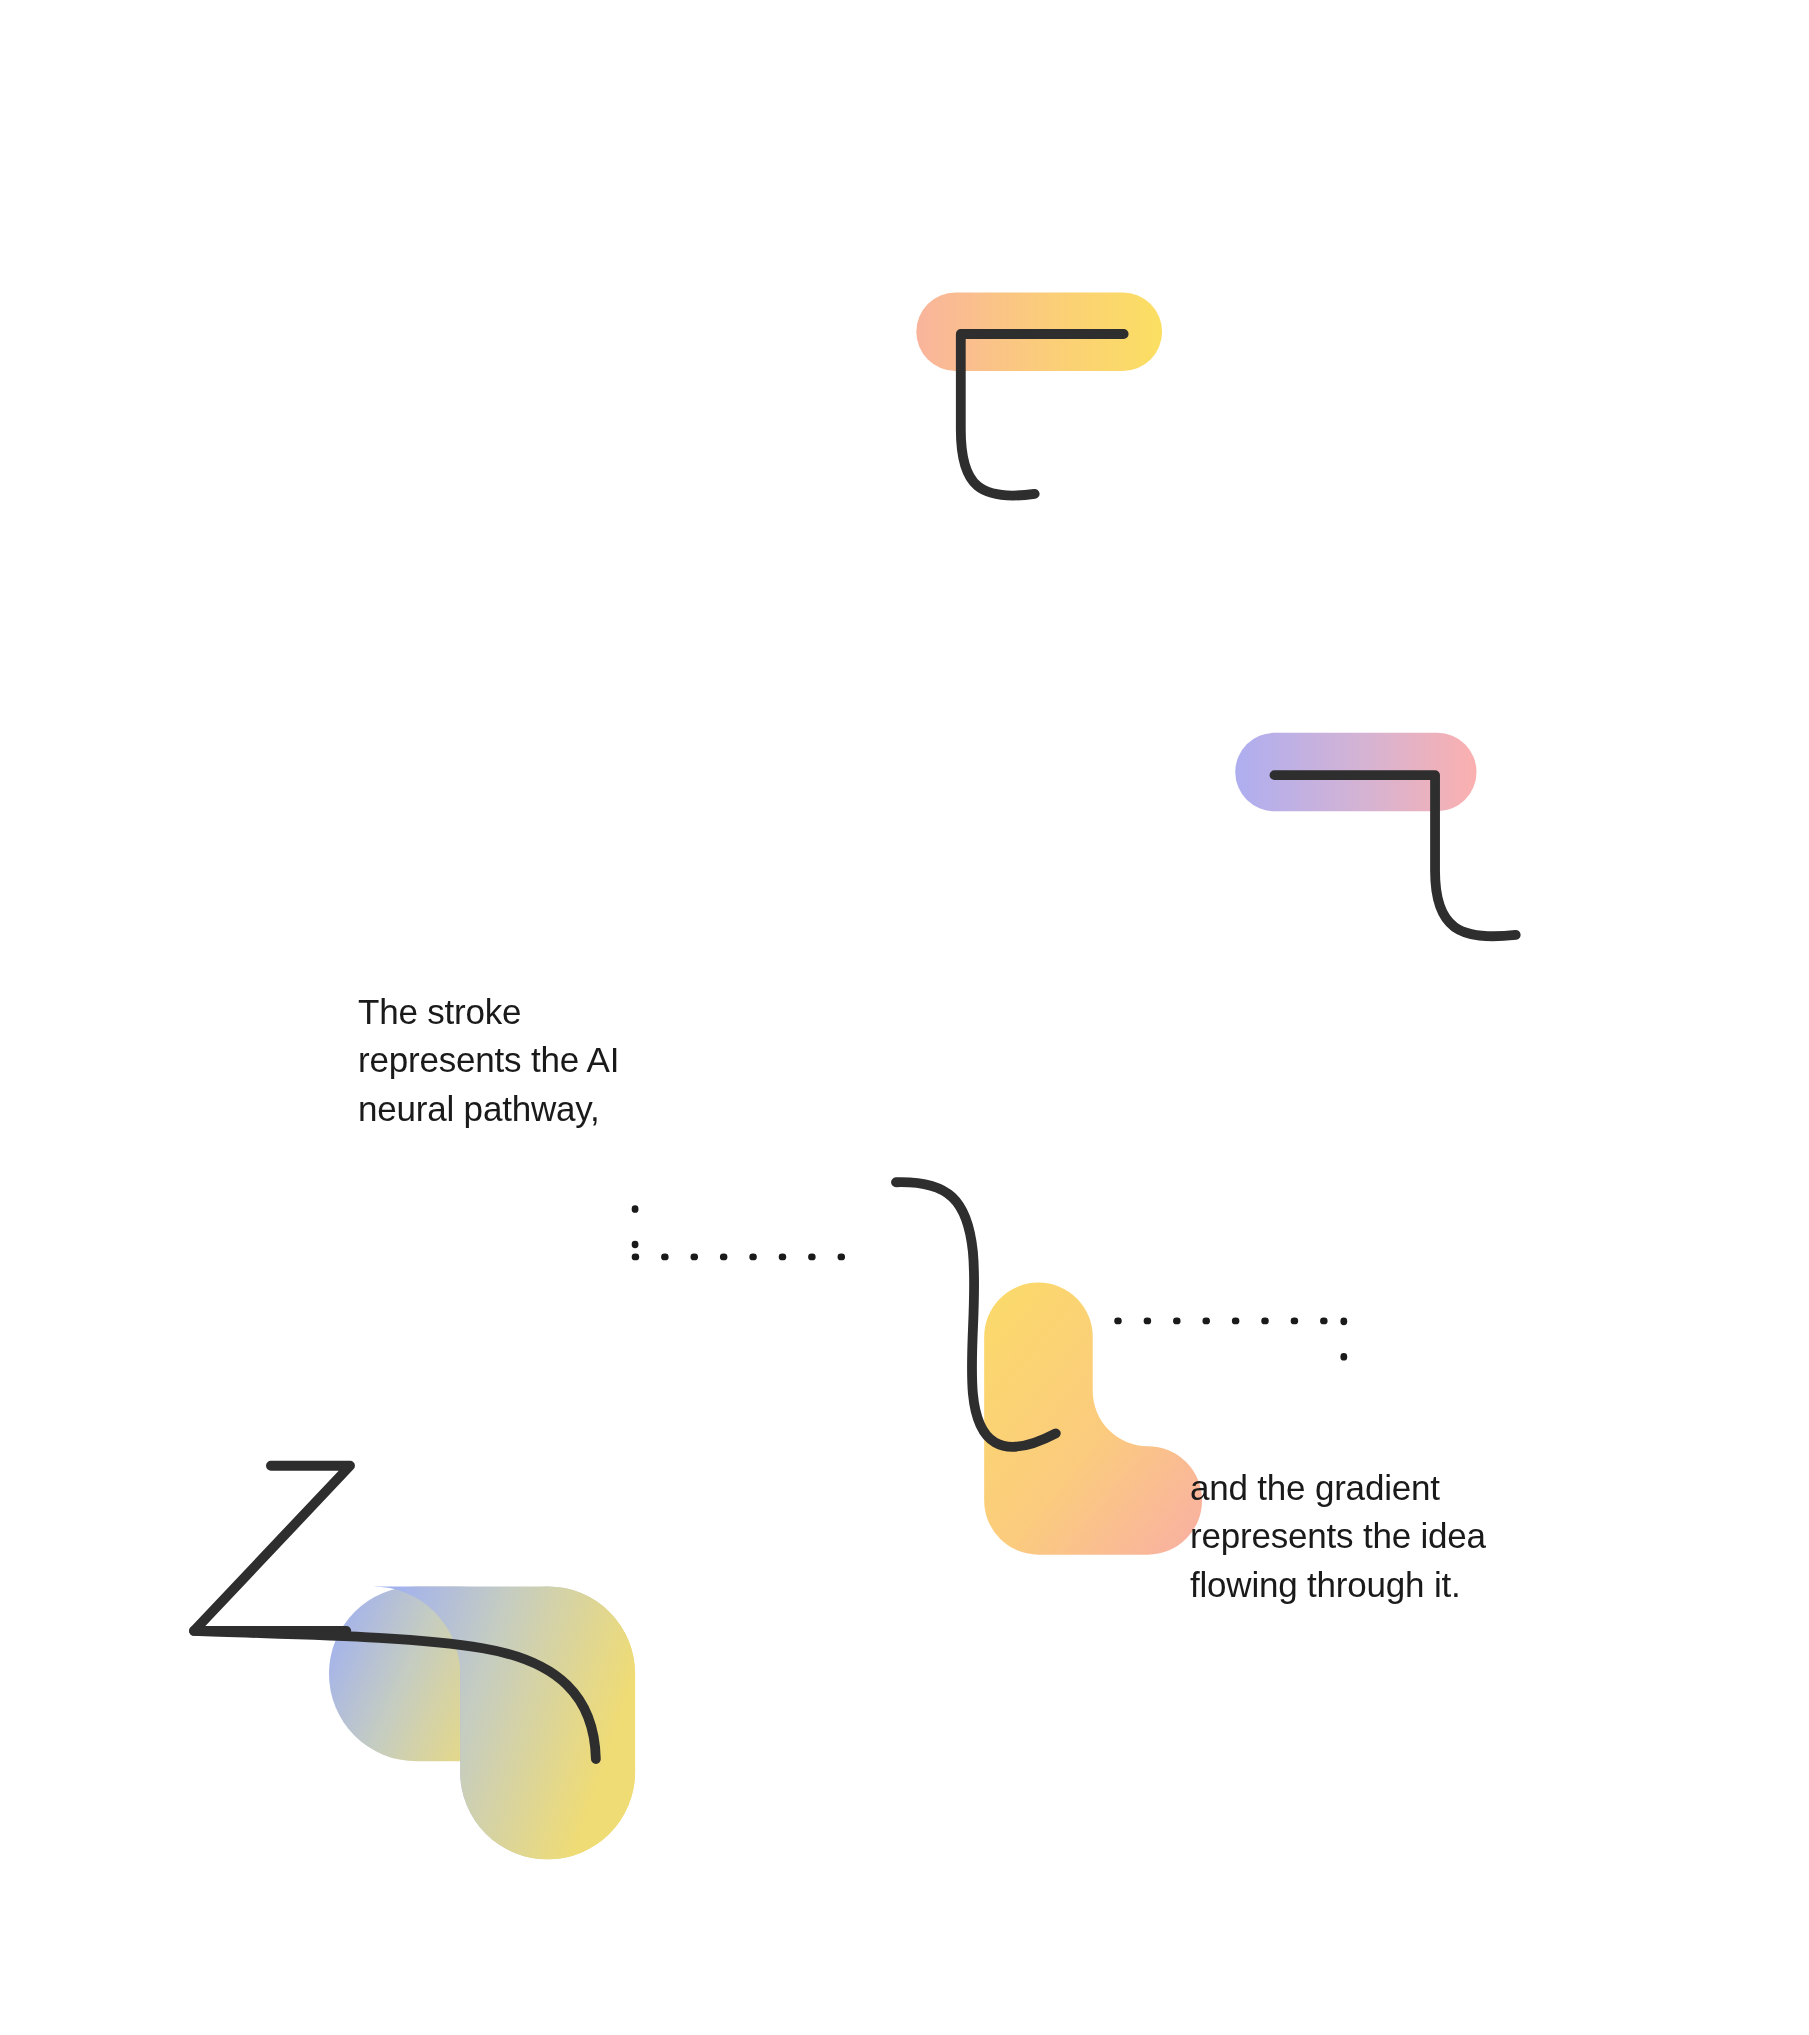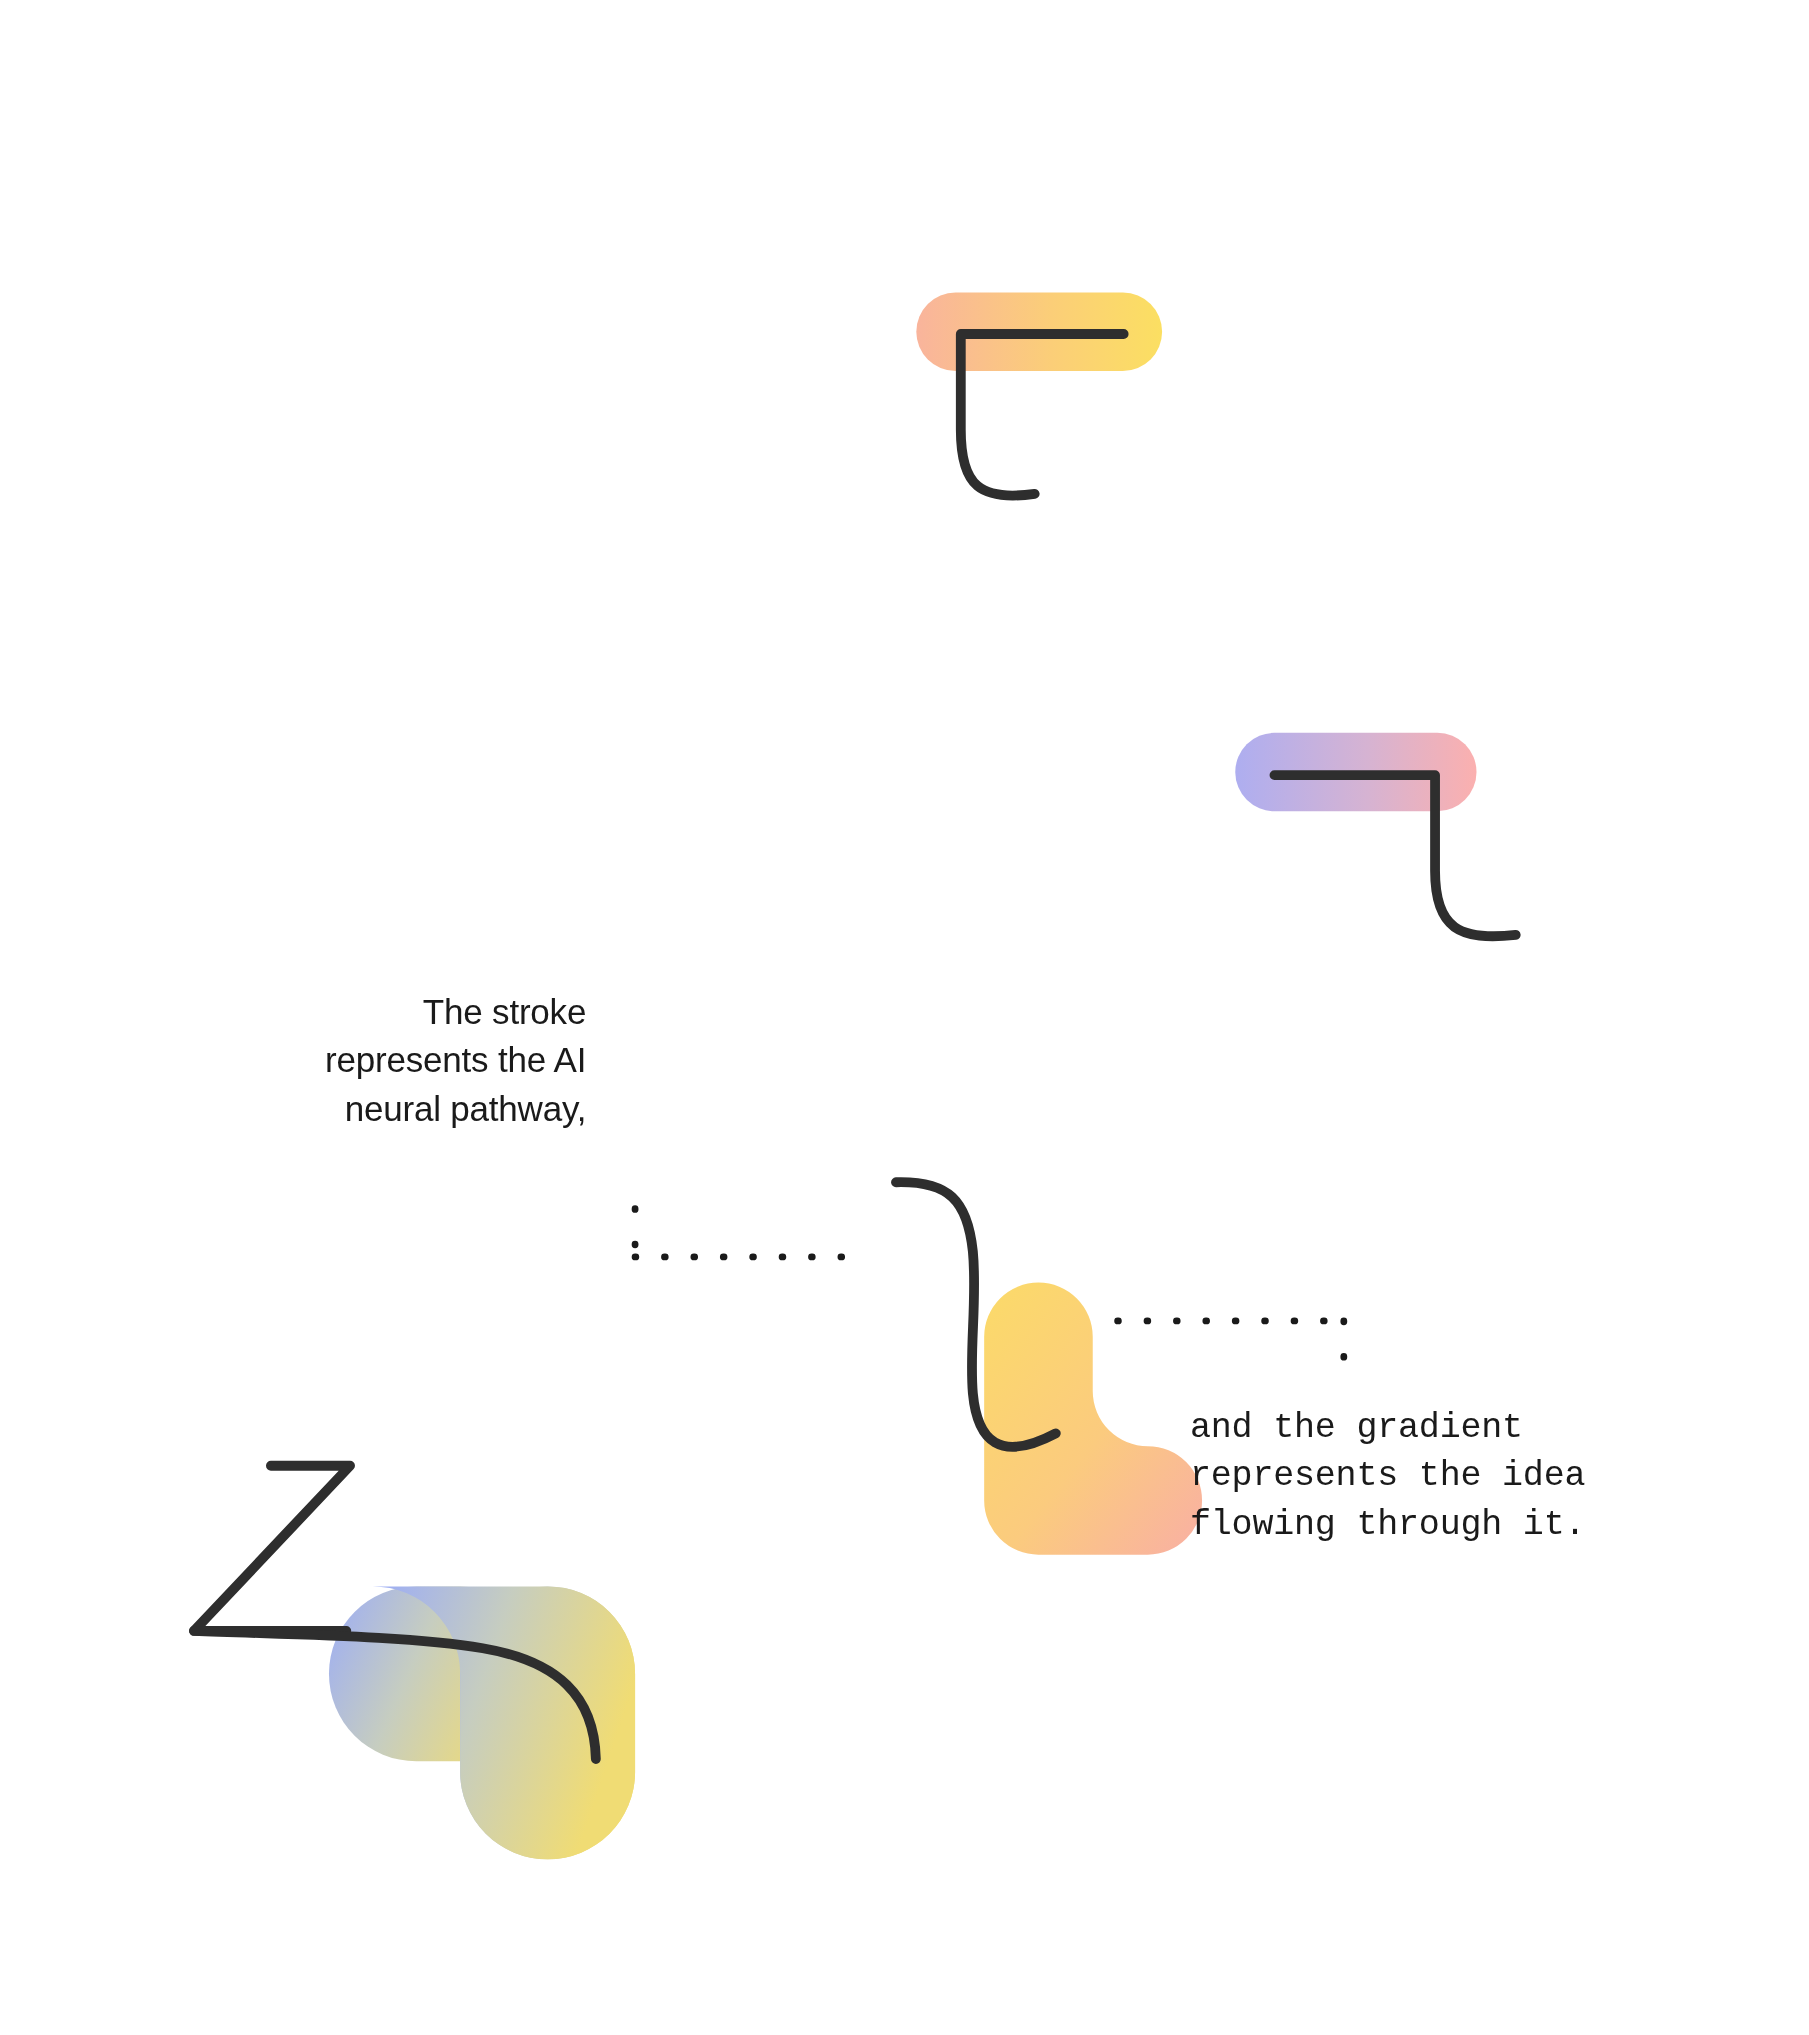--- a/index.html
+++ b/index.html
@@ -32,28 +32,26 @@
   .caption {
     position: absolute;
     color: #1a1a1a;
     font-size: 35px;
     line-height: 1.38;
     letter-spacing: -0.2px;
     white-space: pre-line;
     font-weight: 400;
   }
   #caption-stroke {
-    left: 325px;
+    left: 358px;
     top: 988px;
-    text-align: right;
   }
   #caption-gradient {
     left: 1190px;
-    top: 1404px;
-    font-family: Liberation Mono, monospace;
+    top: 1464px;
   }
 </style>
 </head>
 <body>
 
 <div id="canvas-root">
 
   <svg class="art-layer" viewBox="0 0 2400 2699" xmlns="http://www.w3.org/2000/svg">
     <defs>
       <linearGradient id="g-pill-1" x1="0" y1="0" x2="1" y2="0">

